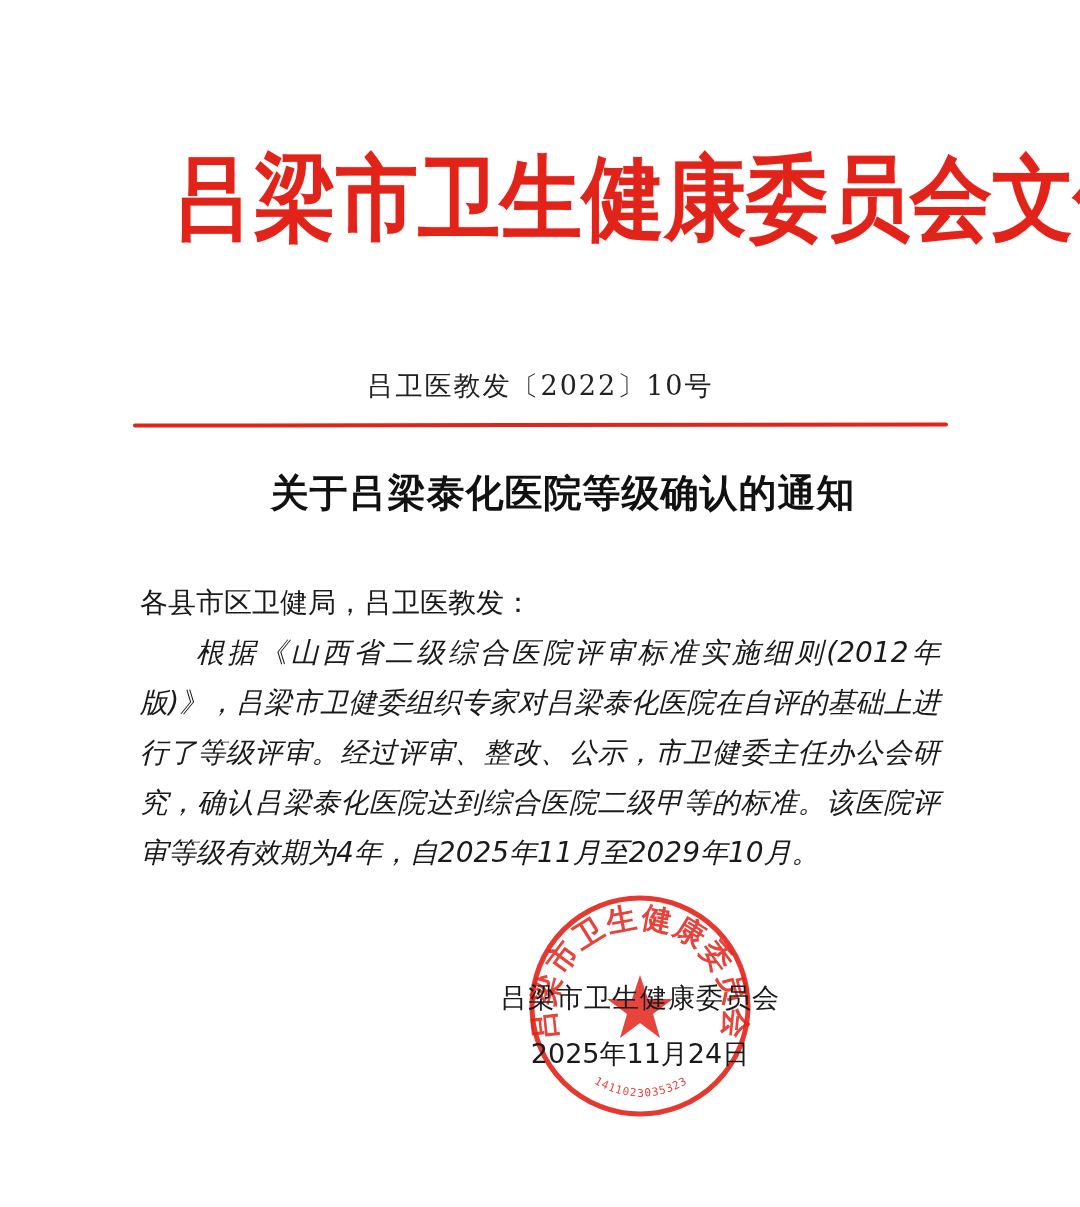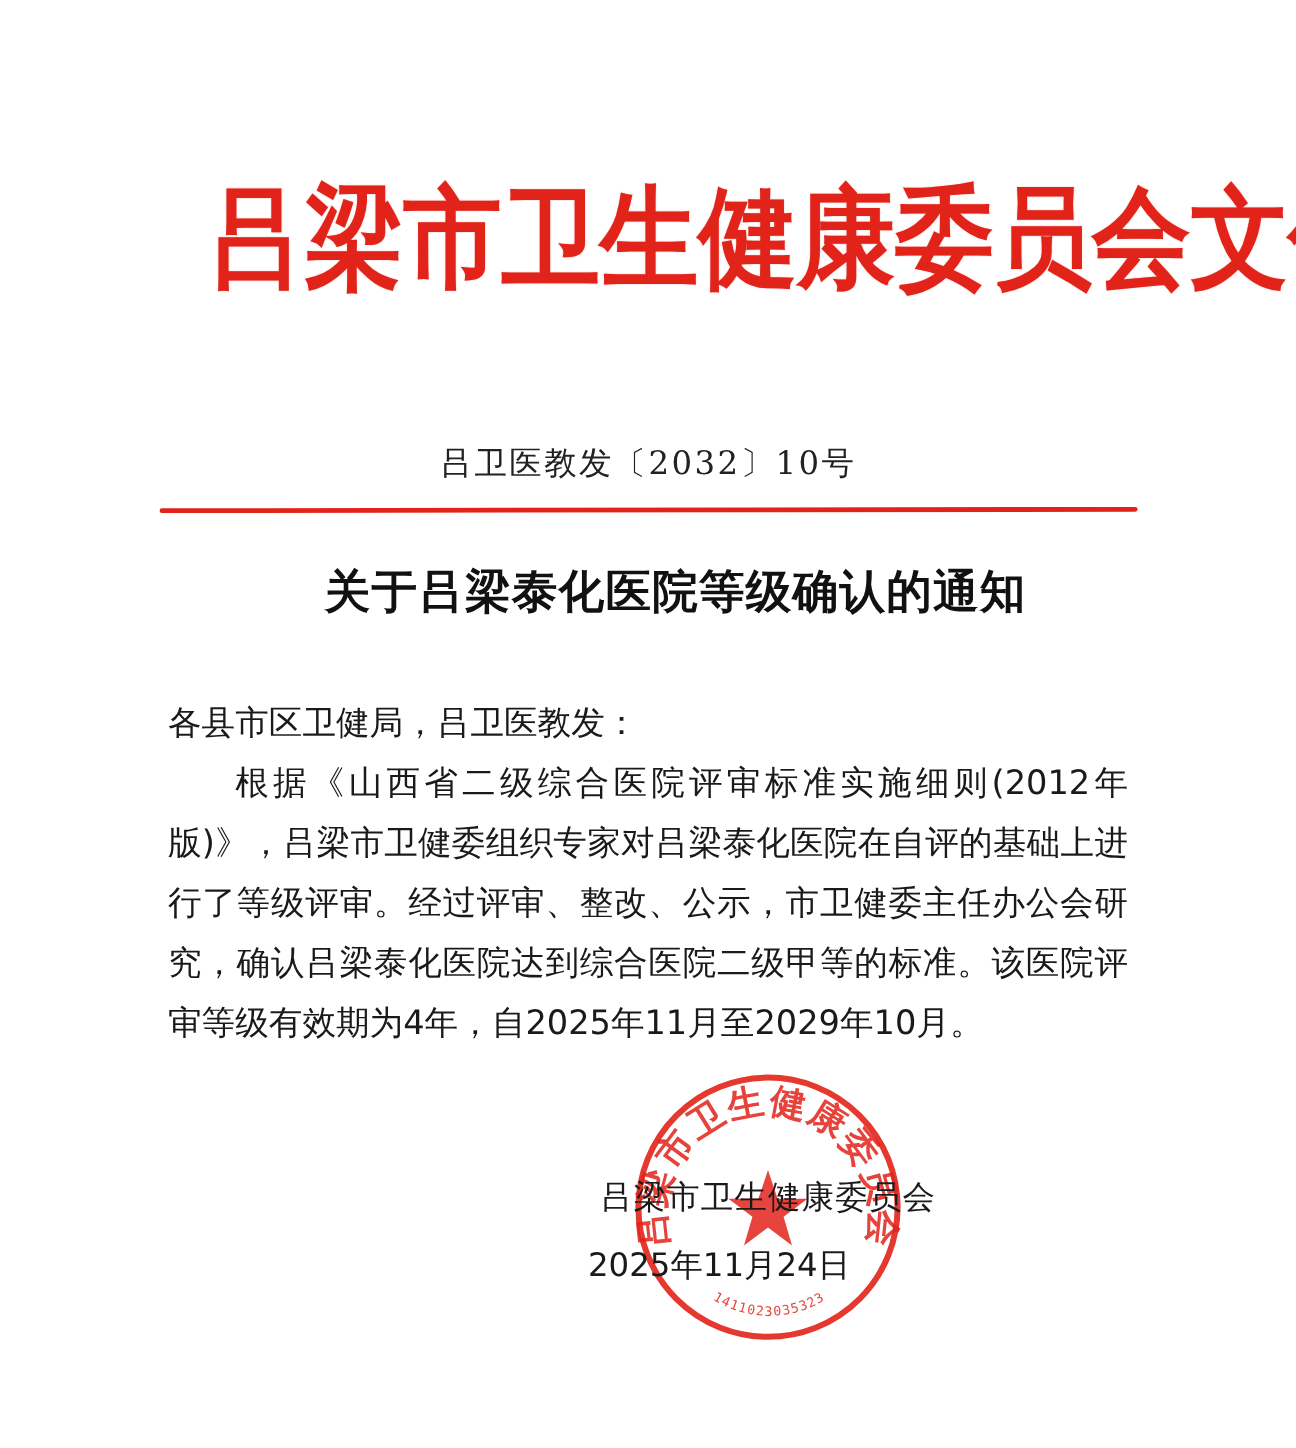--- a/index.html
+++ b/index.html
@@ -82,20 +82,21 @@
     .body-text p {
       margin: 0;
       text-align: justify;
       text-align-last: left;
     }
     .salutation {
       margin-bottom: 0;
     }
     .paragraph {
       text-indent: 56px;
+      font-style: italic;
     }
     .stamp {
       position: absolute;
       left: 527px;
       top: 893px;
       width: 226px;
       height: 226px;
     }
     .signature {
       position: absolute;
@@ -106,20 +107,21 @@
       font-size: 27px;
       color: #1a1a1a;
       letter-spacing: 1px;
       font-family: "DejaVu Sans", sans-serif;
     }
     .sign-date {
       position: absolute;
       left: 490px;
       top: 1036px;
       width: 300px;
+      text-align: center;
       font-size: 27px;
       color: #1a1a1a;
       font-family: "DejaVu Sans", sans-serif;
     }
   </style>
 </head>
 <body>
 
 <div class="header-title">
   <span>吕</span>
@@ -129,21 +131,21 @@
   <span>生</span>
   <span>健</span>
   <span>康</span>
   <span>委</span>
   <span>员</span>
   <span>会</span>
   <span>文</span>
   <span>件</span>
 </div>
 
-<div class="doc-number">吕卫医教发〔2032〕10号</div>
+<div class="doc-number">吕卫医教发〔2022〕10号</div>
 
 <div class="red-rule"></div>
 
 <div class="doc-title">关于吕梁泰化医院等级确认的通知</div>
 
 <div class="body-text">
   <p class="salutation">各县市区卫健局，吕卫医教发：</p>
   <p class="paragraph">根据《山西省二级综合医院评审标准实施细则(2012年版)》，吕梁市卫健委组织专家对吕梁泰化医院在自评的基础上进行了等级评审。经过评审、整改、公示，市卫健委主任办公会研究，确认吕梁泰化医院达到综合医院二级甲等的标准。该医院评审等级有效期为4年，自2025年11月至2029年10月。</p>
 </div>
 

